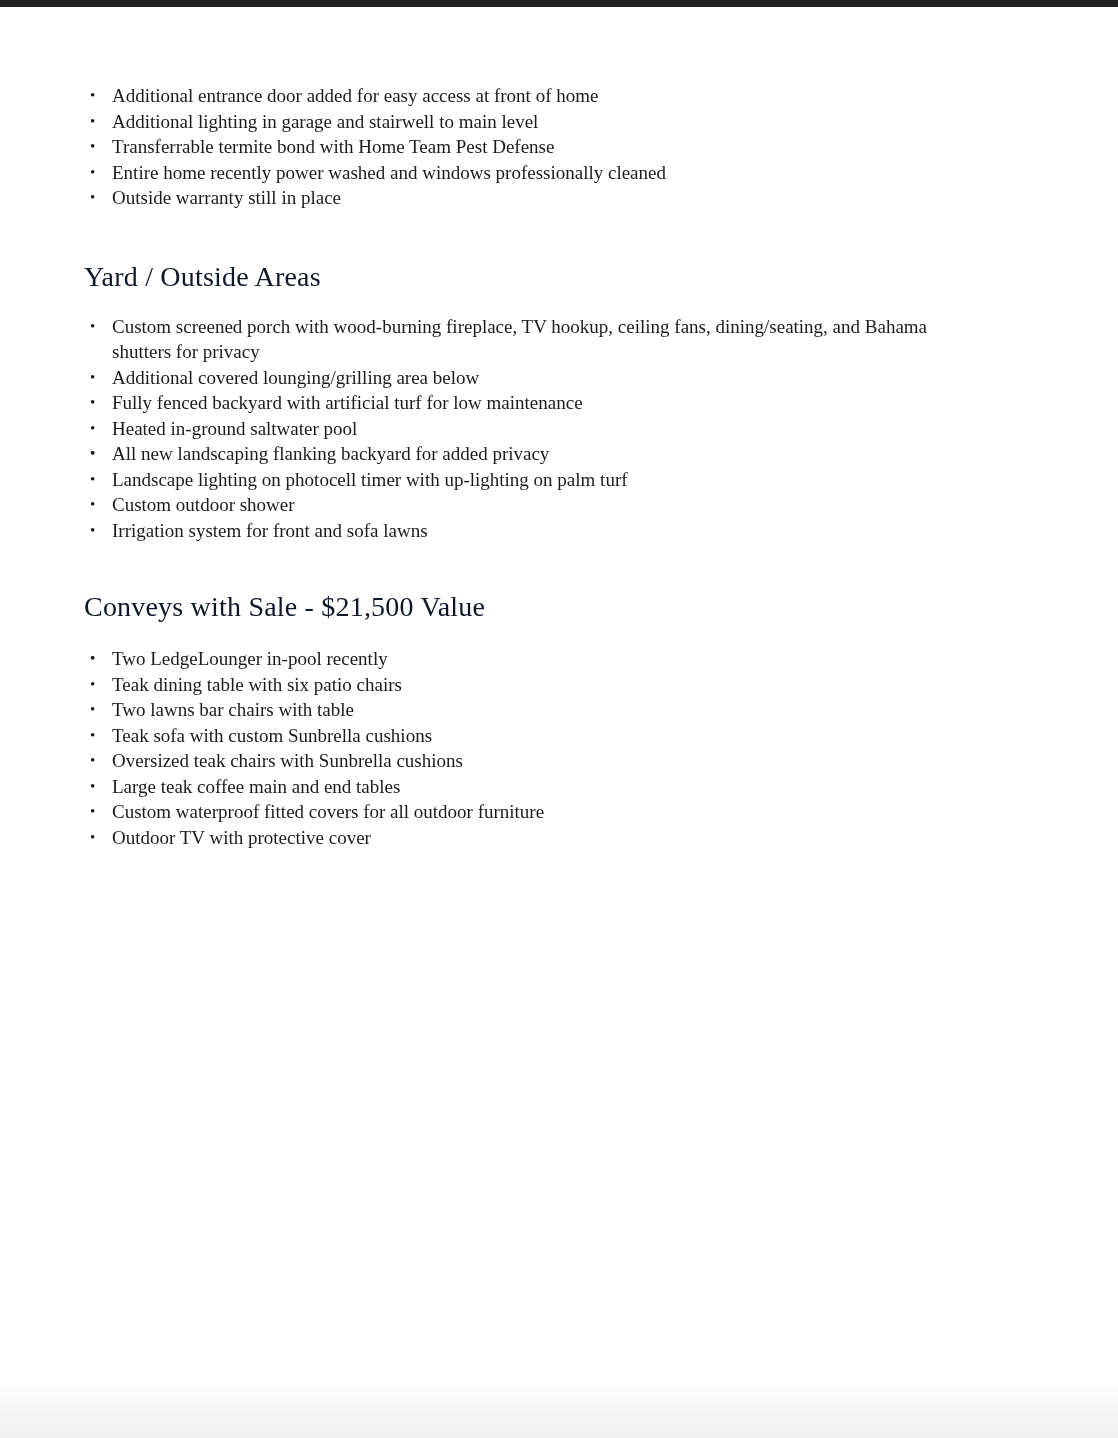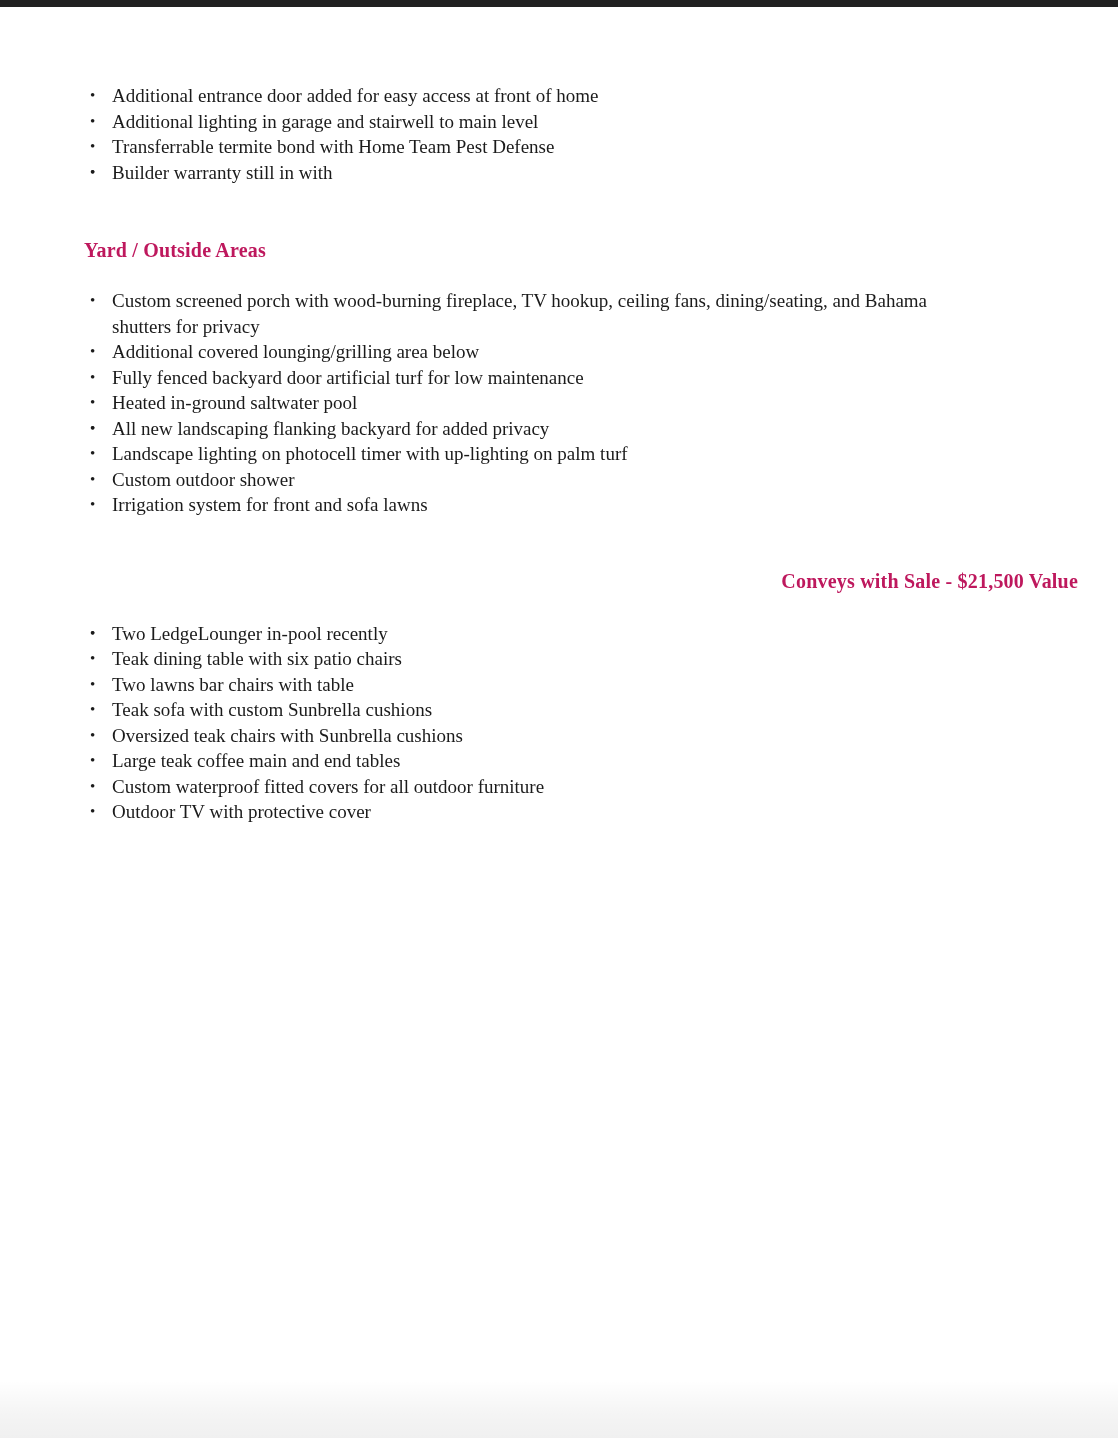--- a/index.html
+++ b/index.html
@@ -22,24 +22,24 @@
     position: absolute;
     top: 7px; left: 0;
     width: 100%;
     height: 1431px;
   }
   .content {
     padding-left: 84px;
     padding-right: 40px;
   }
   h2.section-heading {
-    font-size: 20px;
-    font-weight: 700;
+    font-size: 28px;
+    font-weight: 400;
     line-height: 31px;
-    color: #be185d;
+    color: #0f172a;
     letter-spacing: 0.2px;
   }
   ul.feature-list {
     list-style: none;
     max-width: 905px;
   }
   ul.feature-list li {
     position: relative;
     padding-left: 28px;
     font-size: 19px;
@@ -50,21 +50,21 @@
     position: absolute;
     left: 6px;
     top: 0;
     font-size: 15px;
     line-height: 25.5px;
     color: #1b1b1b;
   }
   #list-1 { margin-top: 76px; }
   #heading-yard { margin-top: 50px; }
   #list-2 { margin-top: 22px; }
-  #heading-conveys { margin-top: 48px; text-align: right; }
+  #heading-conveys { margin-top: 48px; }
   #list-3 { margin-top: 24px; }
   .bottom-shade {
     position: absolute;
     bottom: 0; left: 0;
     width: 100%;
     height: 58px;
     background: linear-gradient(180deg, rgba(0,0,0,0) 0%, rgba(0,0,0,0.045) 60%, rgba(0,0,0,0.06) 100%);
     pointer-events: none;
   }
 </style>
@@ -84,41 +84,42 @@
       <li>
         <span class="bullet">•</span>
         <span>Additional lighting in garage and stairwell to main level</span>
       </li>
       <li>
         <span class="bullet">•</span>
         <span>Transferrable termite bond with Home Team Pest Defense</span>
       </li>
       <li>
         <span class="bullet">•</span>
+        <span>Entire home recently power washed and windows professionally cleaned</span>
       </li>
       <li>
         <span class="bullet">•</span>
-        <span>Builder warranty still in with</span>
+        <span>Outside warranty still in place</span>
       </li>
     </ul>
 
     <h2 class="section-heading" id="heading-yard">Yard / Outside Areas</h2>
 
     <ul class="feature-list" id="list-2">
       <li>
         <span class="bullet">•</span>
         <span>Custom screened porch with wood-burning fireplace, TV hookup, ceiling fans, dining/seating, and Bahama shutters for privacy</span>
       </li>
       <li>
         <span class="bullet">•</span>
         <span>Additional covered lounging/grilling area below</span>
       </li>
       <li>
         <span class="bullet">•</span>
-        <span>Fully fenced backyard door artificial turf for low maintenance</span>
+        <span>Fully fenced backyard with artificial turf for low maintenance</span>
       </li>
       <li>
         <span class="bullet">•</span>
         <span>Heated in-ground saltwater pool</span>
       </li>
       <li>
         <span class="bullet">•</span>
       </li>
       <li>
         <span class="bullet">•</span>

